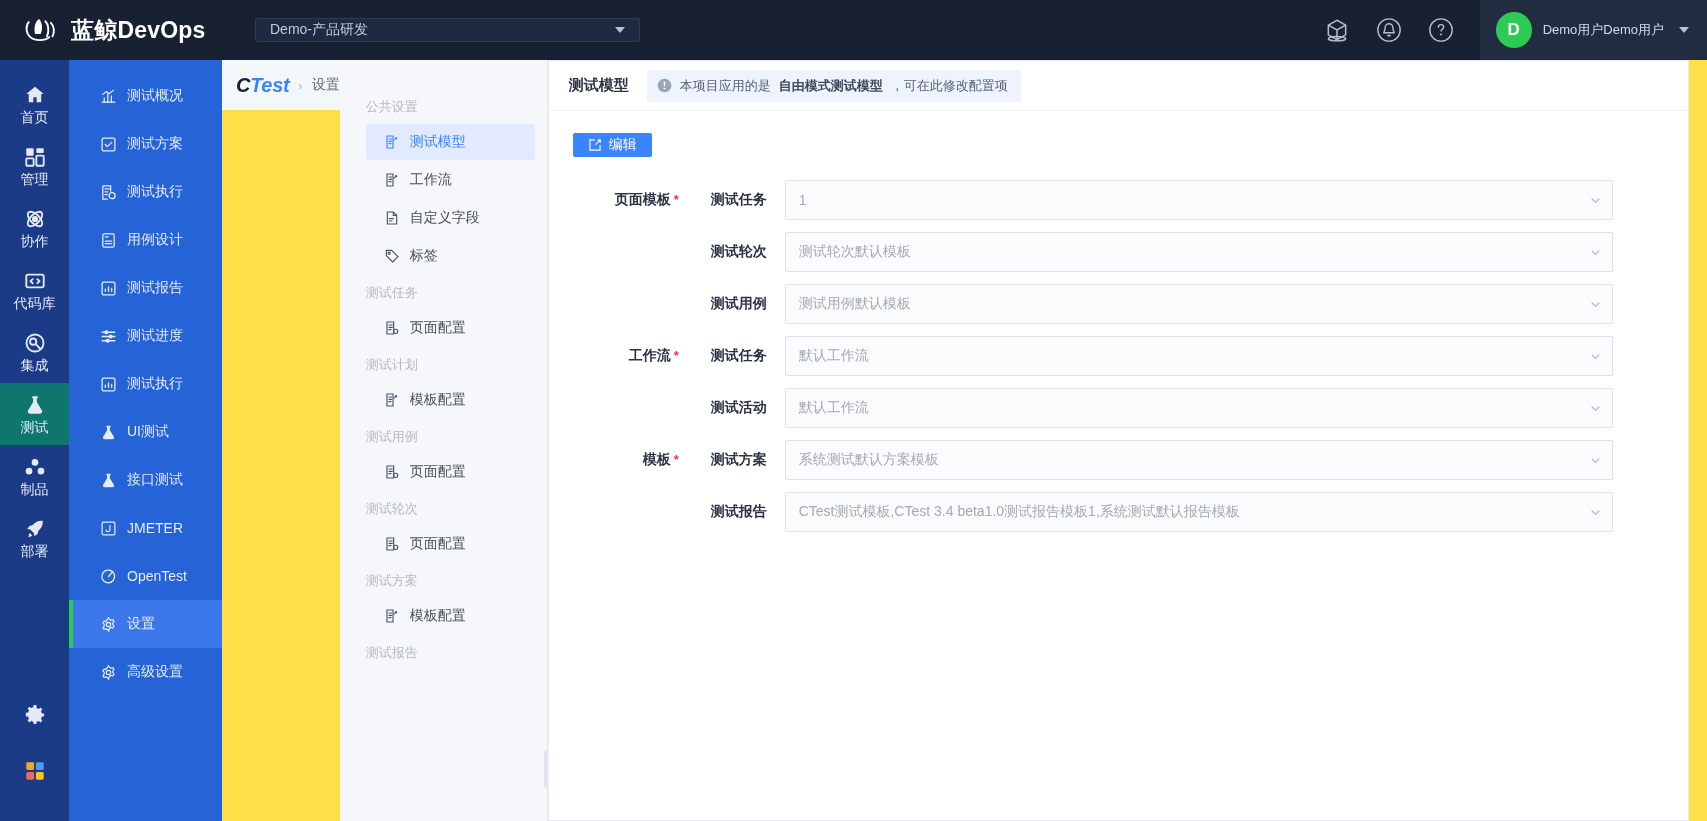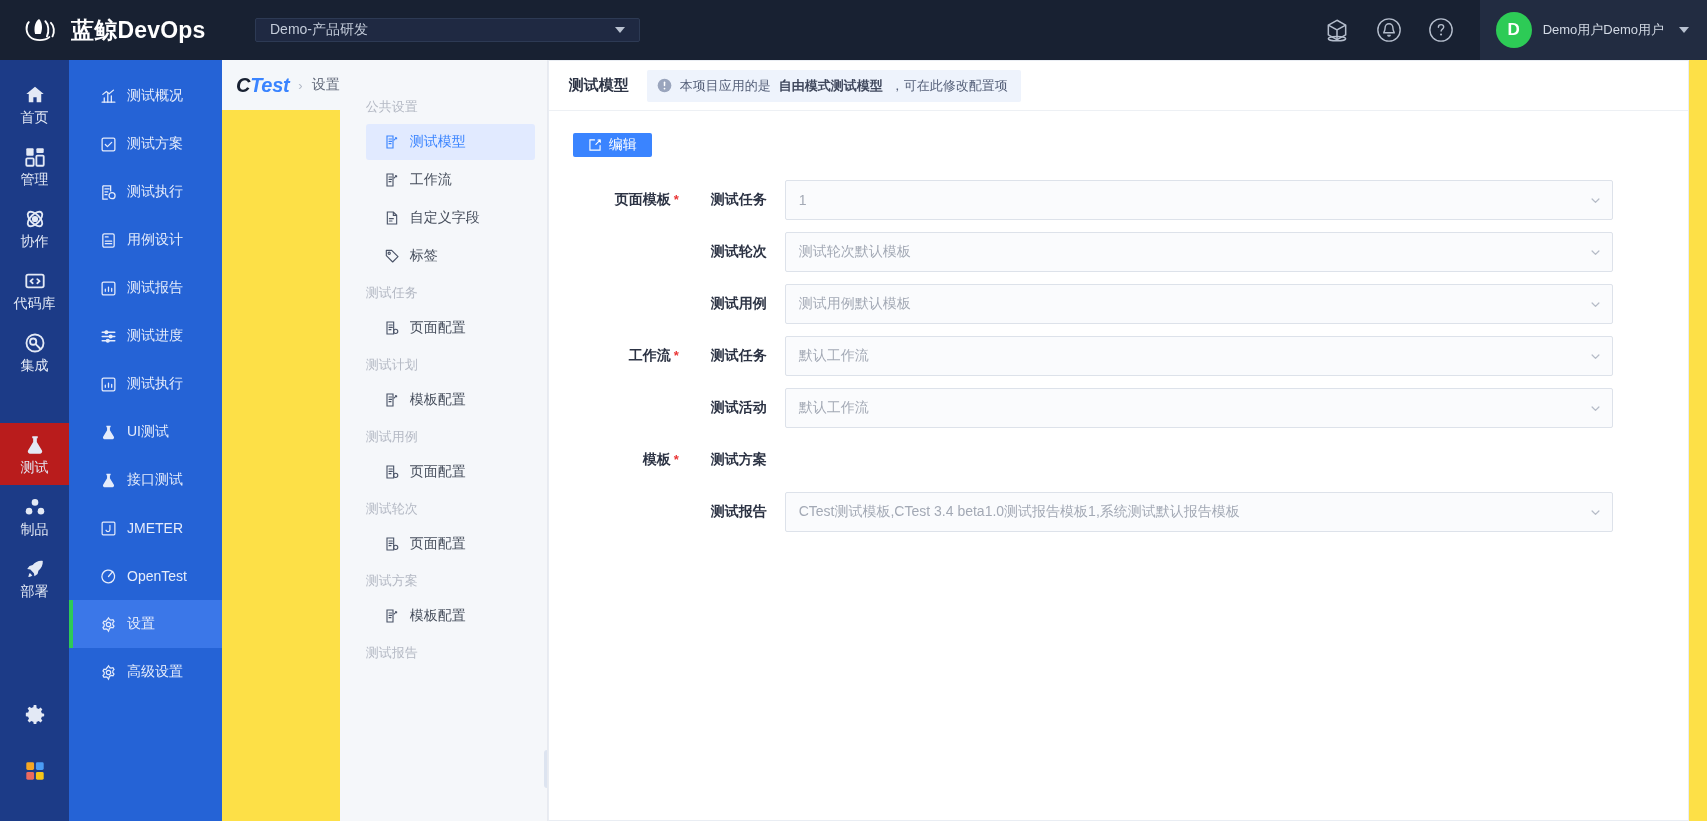--- a/index.html
+++ b/index.html
@@ -81,21 +81,21 @@
     padding-top: 13px;
     position: relative;
   }
   .rail-item {
     height: 62px;
     display: flex; flex-direction: column;
     align-items: center; justify-content: center;
     gap: 4px;
     color: #e3e9f5; cursor: pointer;
   }
-  .rail-item.active { background: #b91c1c; margin-top: 40px; }
+  .rail-item.active { background: #0f766e; }
   .rail-item .ri-ico { width: 22px; height: 22px; display: block; }
   .rail-item .ri-lbl { font-size: 14px; line-height: 1; }
   .rail-bottom { margin-top: auto; padding-bottom: 22px; }
   .rail-bottom .rail-item { height: 56px; }
 
   
   .subnav {
     width: 153px; min-width: 153px;
     background: #2563d6;
     padding-top: 12px;
@@ -652,20 +652,26 @@
                   <span>默认工作流</span>
                   <svg class="chev" viewBox="0 0 12 12" fill="none" stroke="currentColor" stroke-width="1.4">
                       <path d="M2.3 4.3 6 8l3.7-3.7" stroke-linecap="round" stroke-linejoin="round"></path>
                     </svg>
                 </div>
               </div>
 
               <div class="form-row">
                 <div class="grp-label"><span>模板</span><span class="req">*</span></div>
                 <div class="sub-label">测试方案</div>
+                <div class="select-box">
+                  <span>系统测试默认方案模板</span>
+                  <svg class="chev" viewBox="0 0 12 12" fill="none" stroke="currentColor" stroke-width="1.4">
+                      <path d="M2.3 4.3 6 8l3.7-3.7" stroke-linecap="round" stroke-linejoin="round"></path>
+                    </svg>
+                </div>
               </div>
               <div class="form-row">
                 <div class="grp-label"></div>
                 <div class="sub-label">测试报告</div>
                 <div class="select-box">
                   <span>CTest测试模板,CTest 3.4 beta1.0测试报告模板1,系统测试默认报告模板</span>
                   <svg class="chev" viewBox="0 0 12 12" fill="none" stroke="currentColor" stroke-width="1.4">
                       <path d="M2.3 4.3 6 8l3.7-3.7" stroke-linecap="round" stroke-linejoin="round"></path>
                     </svg>
                 </div>

